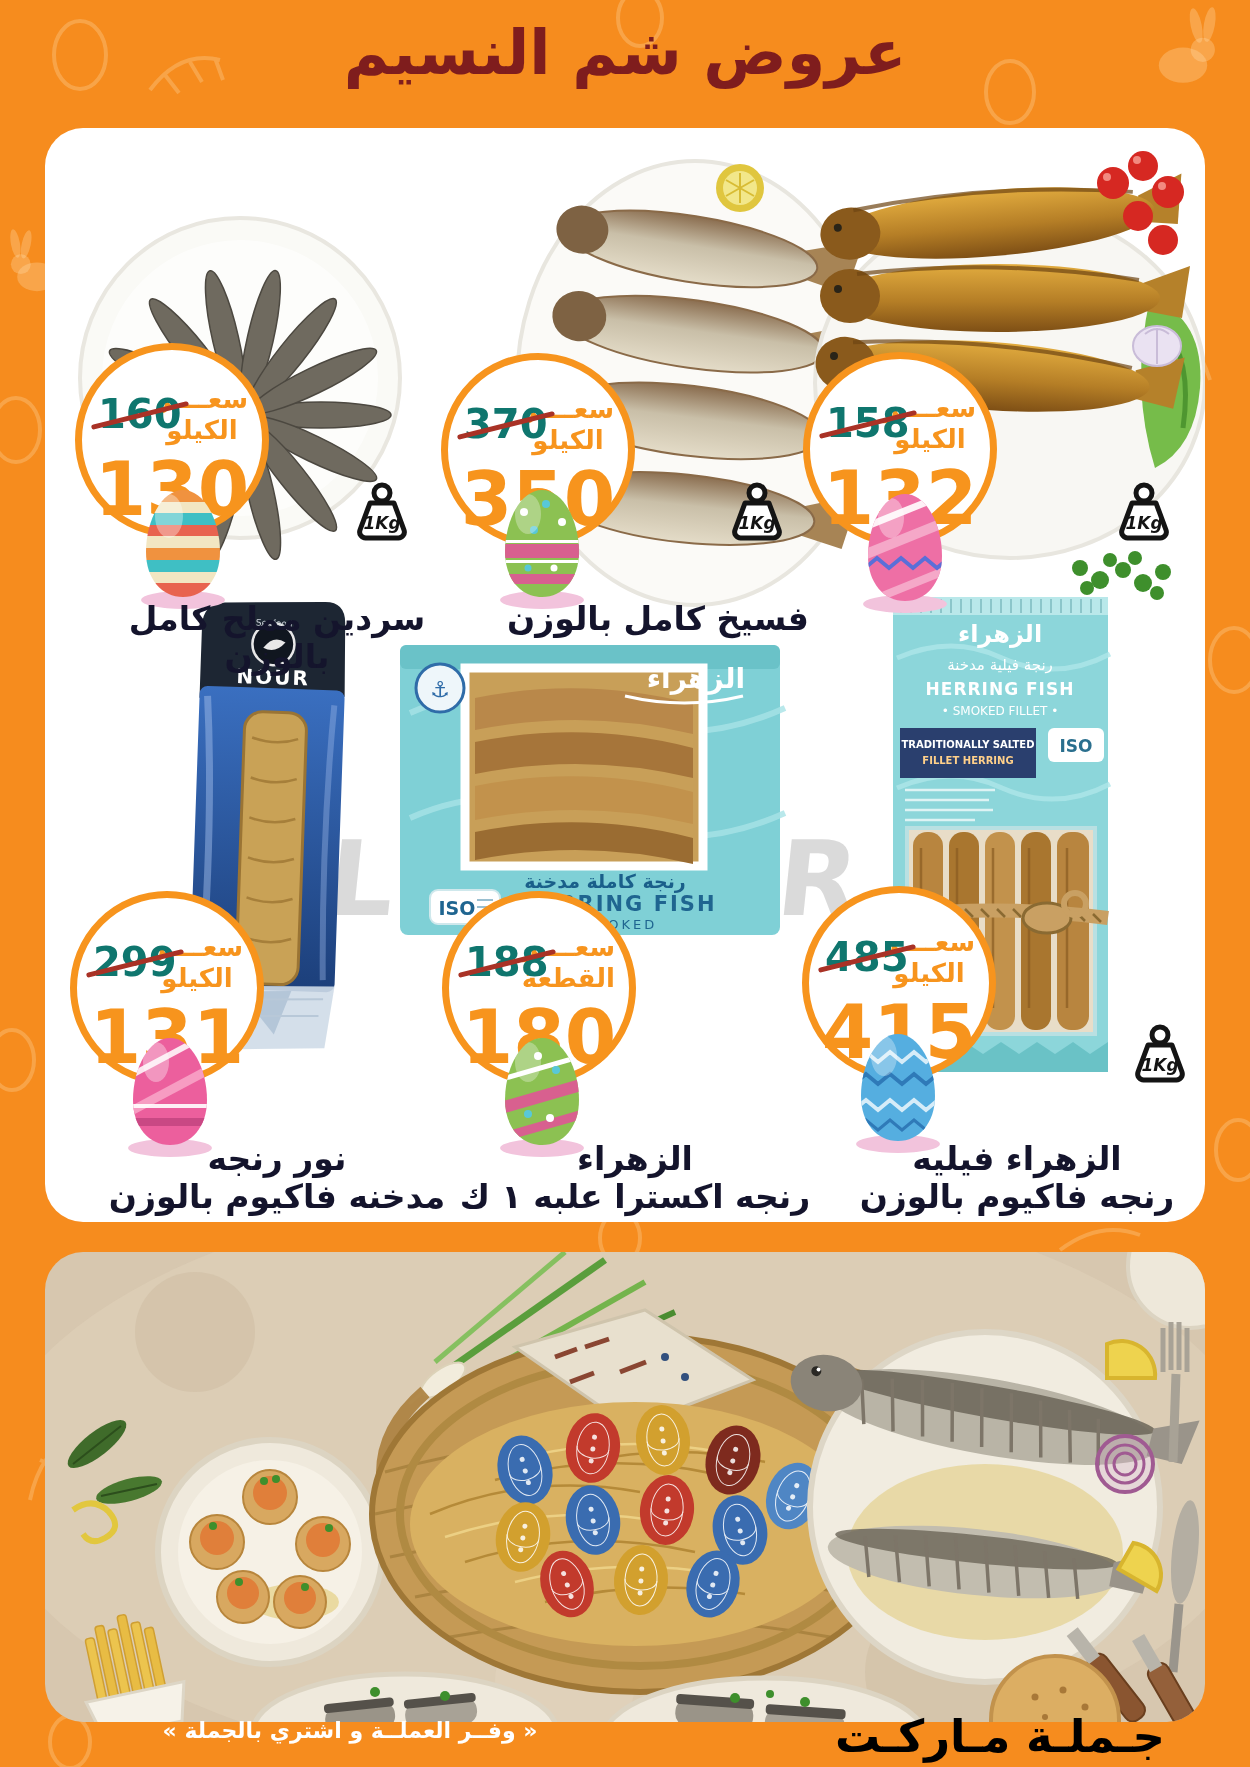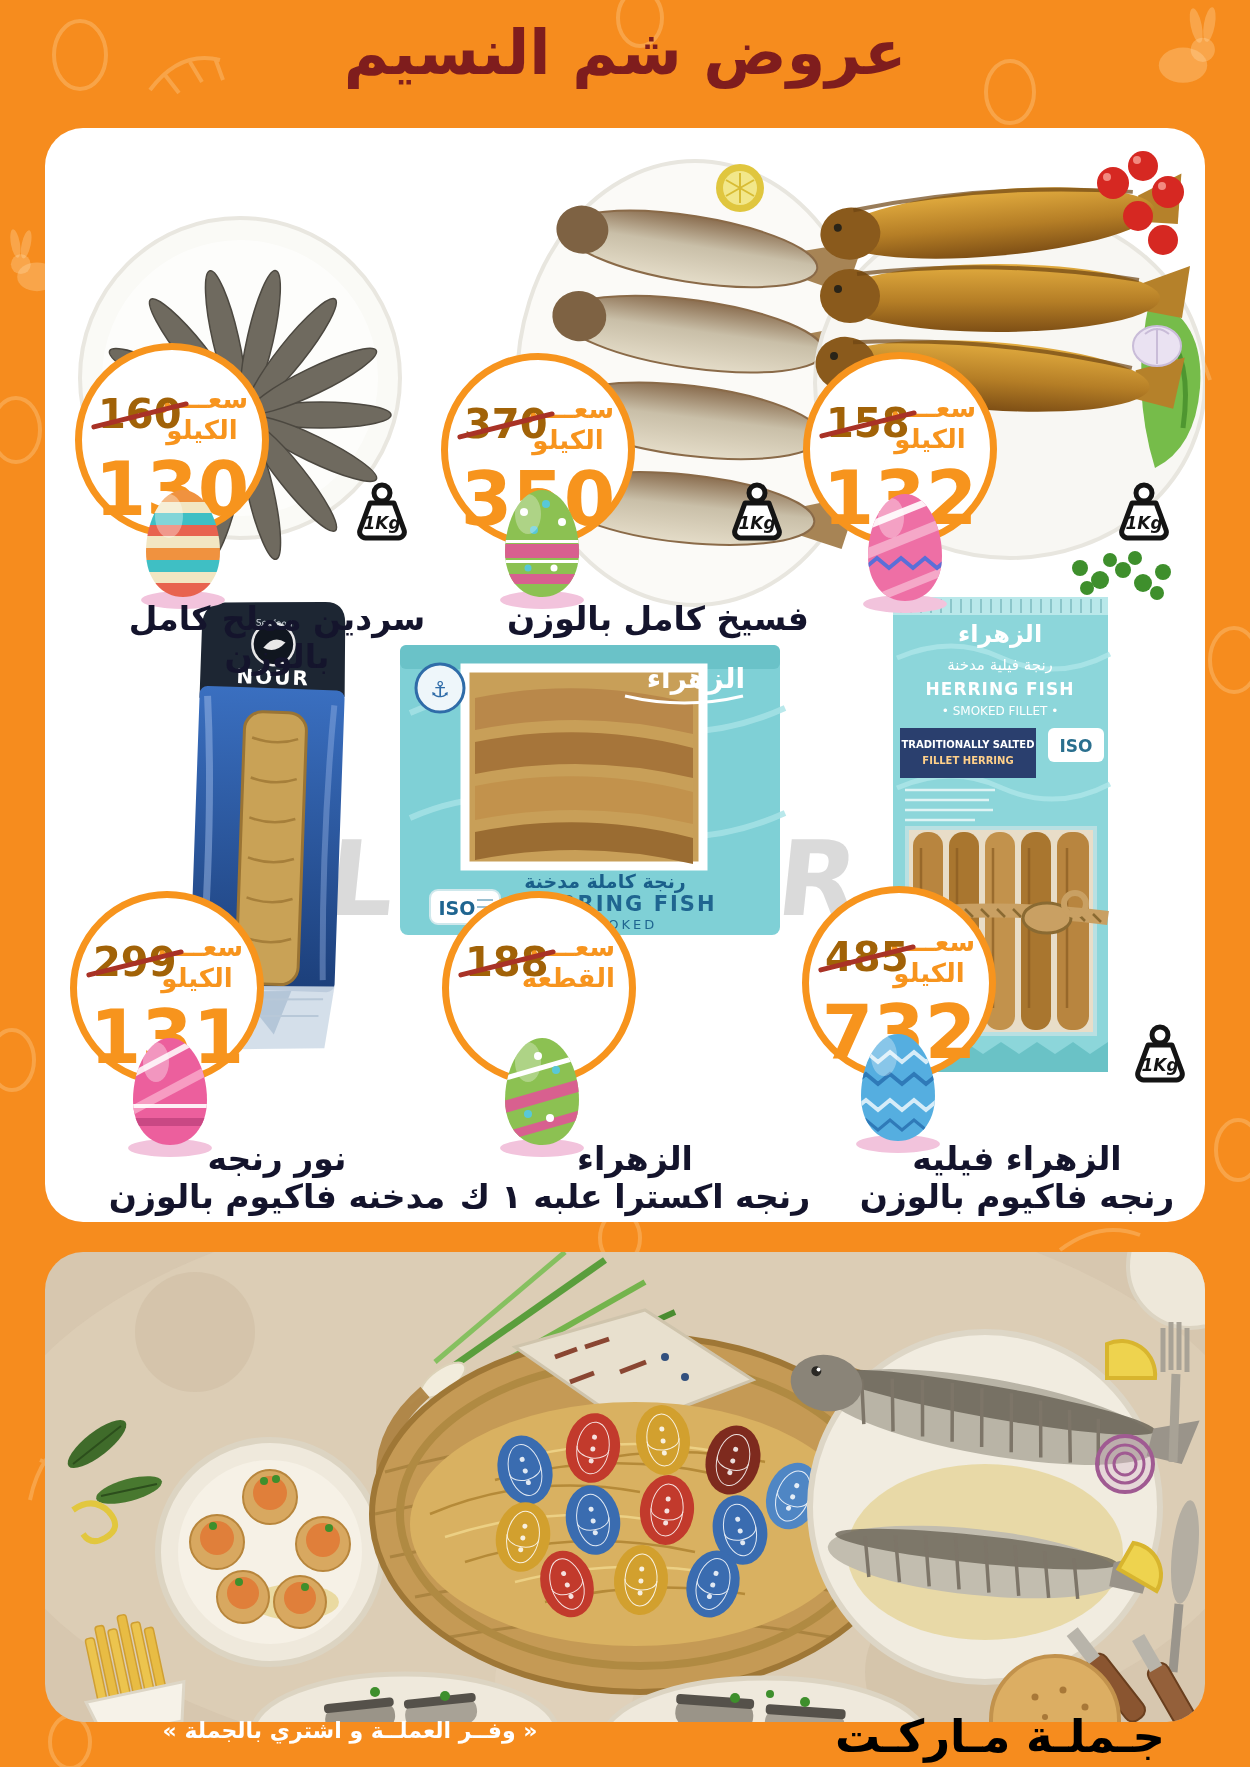--- a/index.html
+++ b/index.html
@@ -9,21 +9,21 @@
   .page-title{position:absolute;top:16px;left:0;width:100%;text-align:center;
               color:#7f1d1d;font-size:62px;font-weight:bold;direction:rtl;letter-spacing:1px;}
   .card{position:absolute;left:45px;top:128px;width:1160px;height:1094px;background:#fff;border-radius:38px;}
   .watermark{position:absolute;left:248px;top:818px;font-size:104px;font-weight:bold;
              color:rgba(150,150,150,0.35);letter-spacing:4px;transform:skewX(-6deg);}
   .art{position:absolute;left:45px;top:128px;}
   .price-circle{position:absolute;width:194px;height:194px;border:7px solid #F7941D;border-radius:50%;
                 background:#fff;box-sizing:border-box;}
   .pc-label{position:absolute;top:34px;right:14px;width:92px;text-align:center;color:#F7941D;
             font-weight:bold;font-size:26px;line-height:1.2;direction:rtl;}
-  .pc-old{position:absolute;top:44px;left:16px;font-size:40px;font-weight:bold;color:#a16207;line-height:1;}
+  .pc-old{position:absolute;top:44px;left:16px;font-size:40px;font-weight:bold;color:#0f766e;line-height:1;}
   .pc-old::after{content:"";position:absolute;left:-8px;right:-8px;top:48%;height:5px;background:#A93226;
                  transform:rotate(-14deg);border-radius:3px;}
   .pc-new{position:absolute;bottom:4px;left:0;right:0;text-align:center;font-size:74px;
           font-weight:bold;color:#F7941D;line-height:1;}
   .egg{position:absolute;}
   .kg{position:absolute;}
   .pname{position:absolute;text-align:center;color:#14142C;font-weight:bold;font-size:33px;
          line-height:38px;direction:rtl;}
   .photo{position:absolute;left:45px;top:1252px;}
   .footer-slogan{position:absolute;left:40px;top:1718px;width:620px;text-align:center;color:#fff;
@@ -304,25 +304,26 @@
     <div class="pc-new">132</div>
   </div>
   <div class="price-circle" style="left:70px;top:891px;">
     <div class="pc-label"><span>سعــــر</span><br><span>الكيلو</span></div>
     <div class="pc-old">299</div>
     <div class="pc-new">131</div>
   </div>
   <div class="price-circle" style="left:442px;top:891px;">
     <div class="pc-label"><span>سعــــر</span><br><span>القطعة</span></div>
     <div class="pc-old">188</div>
+    <div class="pc-new">180</div>
   </div>
   <div class="price-circle" style="left:802px;top:886px;">
     <div class="pc-label"><span>سعــــر</span><br><span>الكيلو</span></div>
     <div class="pc-old">485</div>
-    <div class="pc-new">732</div>
+    <div class="pc-new">415</div>
   </div>
 
   <svg class="egg" style="left:135px;top:478px;" width="96" height="132">
     <defs>
         <clipPath id="ce0">
           <path d="M48 12 C69 12 85 42 85 74 C85 101 69 119 48 119 C27 119 11 101 11 74 C11 42 27 12 48 12 Z"></path>
         </clipPath>
       </defs>
     <ellipse cx="48" cy="122" rx="42" ry="9" fill="#F2C3DC"></ellipse>
     <g clip-path="url(#ce0)">

